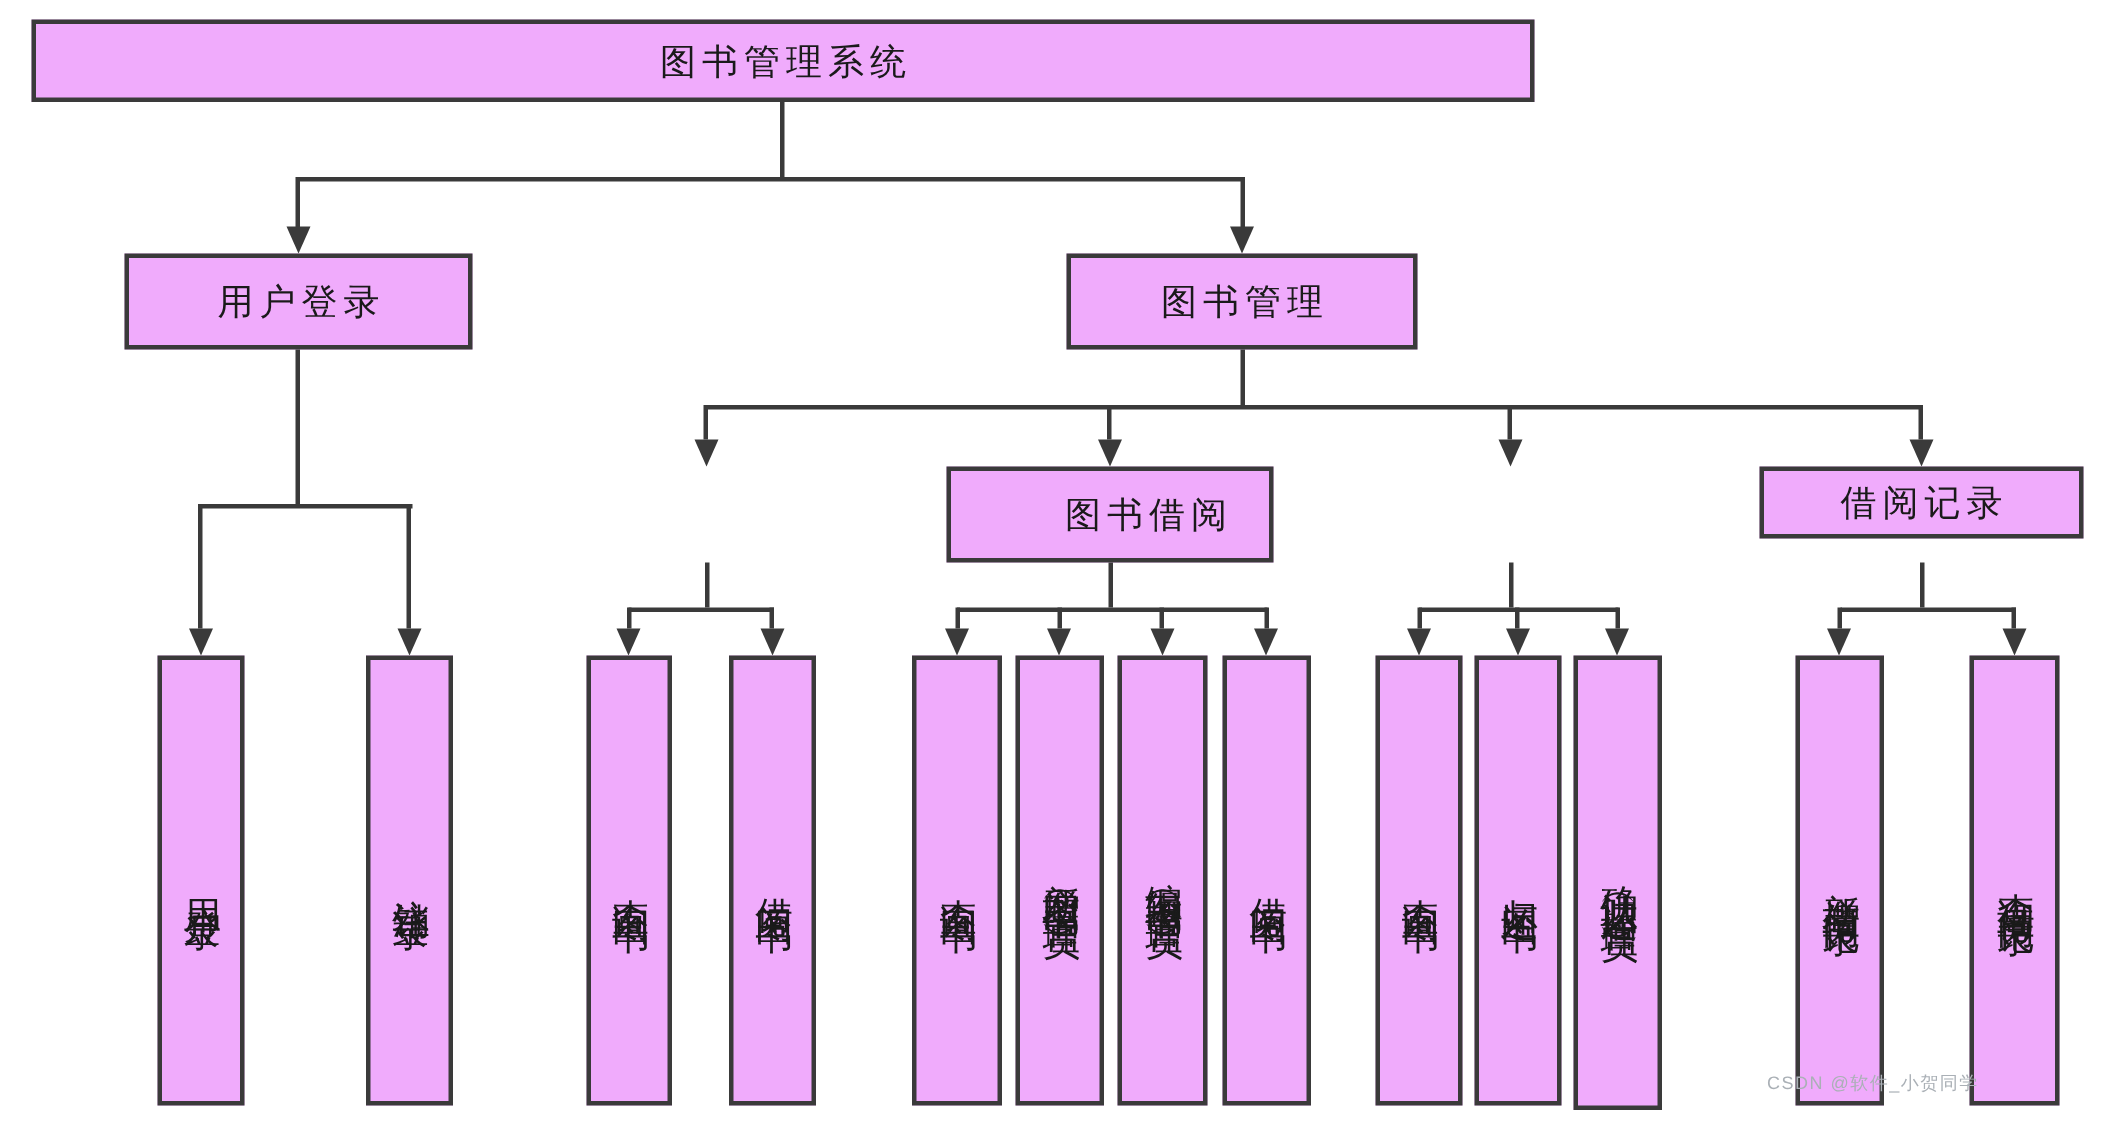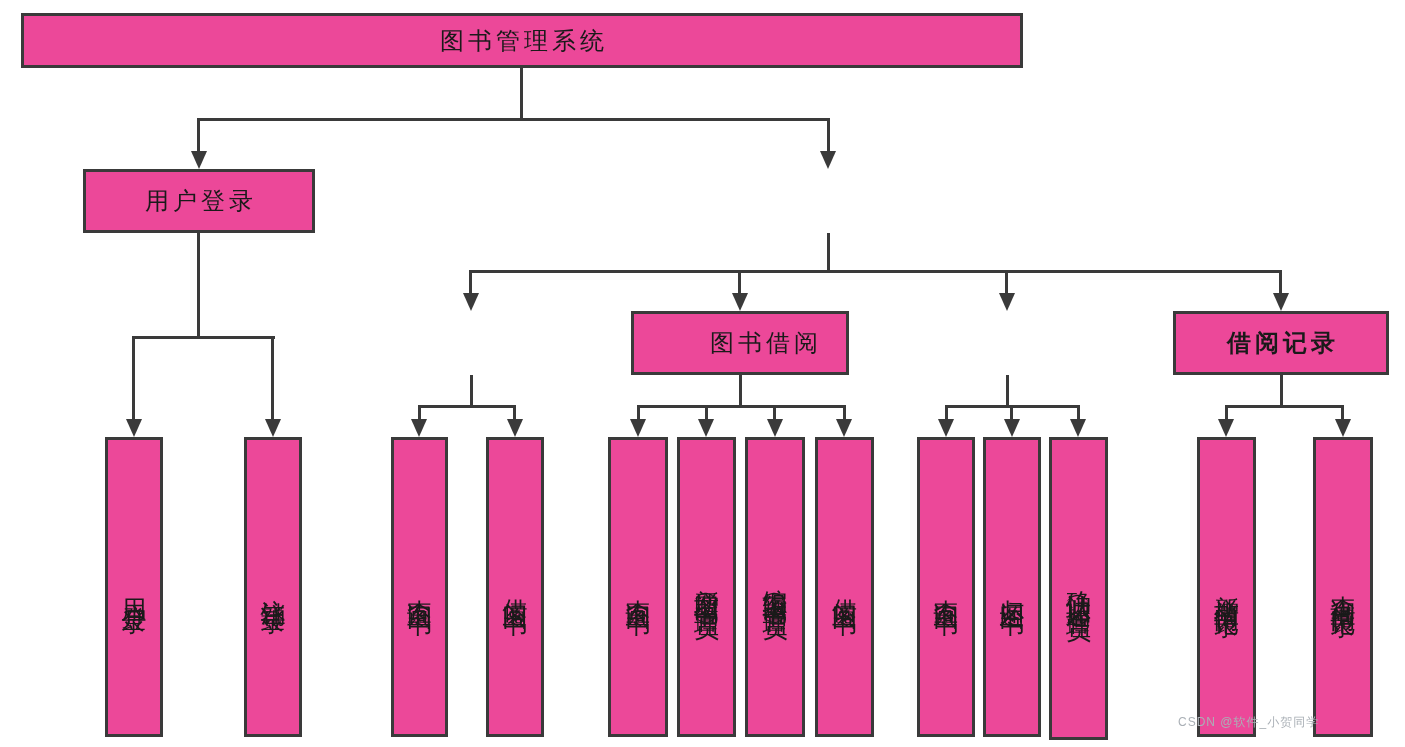--- a/index.html
+++ b/index.html
@@ -2,21 +2,21 @@
 <html><head>
 <meta charset="utf-8">
 <style>
   html,body{margin:0;padding:0;background:#ffffff;}
   .canvas{
     position:relative;width:1405px;height:747px;background:#ffffff;
     font-family:"Liberation Sans","DejaVu Sans",sans-serif;
     color:#1a1a1a;overflow:hidden;
   }
   .box{
-    position:absolute;box-sizing:border-box;border:3px solid #3a3a3a;background:#ec4899;
+    position:absolute;box-sizing:border-box;border:3px solid #3a3a3a;background:#f0abfc;
     display:flex;align-items:center;justify-content:center;
   }
   .hlabel{font-size:24px;letter-spacing:4px;text-indent:4px;white-space:nowrap;color:#1a1a1a;}
   .vlabel{
     writing-mode:vertical-rl;text-orientation:mixed;
     font-size:25px;letter-spacing:4px;line-height:1;white-space:nowrap;color:#1a1a1a;
   }
   .vline,.hline{position:absolute;background:#3a3a3a;}
   .tri{
     position:absolute;width:0;height:0;
@@ -40,20 +40,23 @@
   <div class="vline" style="left:520px;top:68px;width:3px;height:50px;"></div>
   <div class="hline" style="left:198px;top:118px;width:632px;height:3px;"></div>
   <div class="vline" style="left:197px;top:118px;width:3px;height:34px;"></div>
   <div class="tri" style="left:191px;top:151px;"></div>
   <div class="vline" style="left:827px;top:118px;width:3px;height:34px;"></div>
   <div class="tri" style="left:820px;top:151px;"></div>
 
   <div class="box" style="left:83px;top:169px;width:232px;height:64px;">
     <span class="hlabel">用户登录</span>
   </div>
+  <div class="box" style="left:711px;top:169px;width:234px;height:64px;">
+    <span class="hlabel">图书管理</span>
+  </div>
 
   <div class="vline" style="left:197px;top:233px;width:3px;height:103px;"></div>
   <div class="hline" style="left:133px;top:336px;width:142px;height:3px;"></div>
   <div class="vline" style="left:132px;top:336px;width:3px;height:83px;"></div>
   <div class="tri" style="left:126px;top:419px;"></div>
   <div class="vline" style="left:271px;top:336px;width:3px;height:83px;"></div>
   <div class="tri" style="left:265px;top:419px;"></div>
 
   <div class="vline" style="left:827px;top:233px;width:3px;height:37px;"></div>
   <div class="hline" style="left:471px;top:270px;width:810px;height:3px;"></div>
@@ -62,21 +65,21 @@
   <div class="vline" style="left:738px;top:270px;width:3px;height:23px;"></div>
   <div class="tri" style="left:732px;top:293px;"></div>
   <div class="vline" style="left:1005px;top:270px;width:3px;height:23px;"></div>
   <div class="tri" style="left:999px;top:293px;"></div>
   <div class="vline" style="left:1279px;top:270px;width:3px;height:23px;"></div>
   <div class="tri" style="left:1273px;top:293px;"></div>
 
   <div class="box" style="left:631px;top:311px;width:218px;height:64px;padding-left:48px;">
     <span class="hlabel">图书借阅</span>
   </div>
-  <div class="box" style="left:1173px;top:311px;width:216px;height:64px;font-weight:bold;">
+  <div class="box" style="left:1173px;top:311px;width:216px;height:48px;">
     <span class="hlabel">借阅记录</span>
   </div>
 
   <div class="vline" style="left:470px;top:375px;width:3px;height:30px;"></div>
   <div class="hline" style="left:419px;top:405px;width:97px;height:3px;"></div>
   <div class="vline" style="left:418px;top:405px;width:3px;height:14px;"></div>
   <div class="tri" style="left:411px;top:419px;"></div>
   <div class="vline" style="left:513px;top:405px;width:3px;height:14px;"></div>
   <div class="tri" style="left:507px;top:419px;"></div>
 

